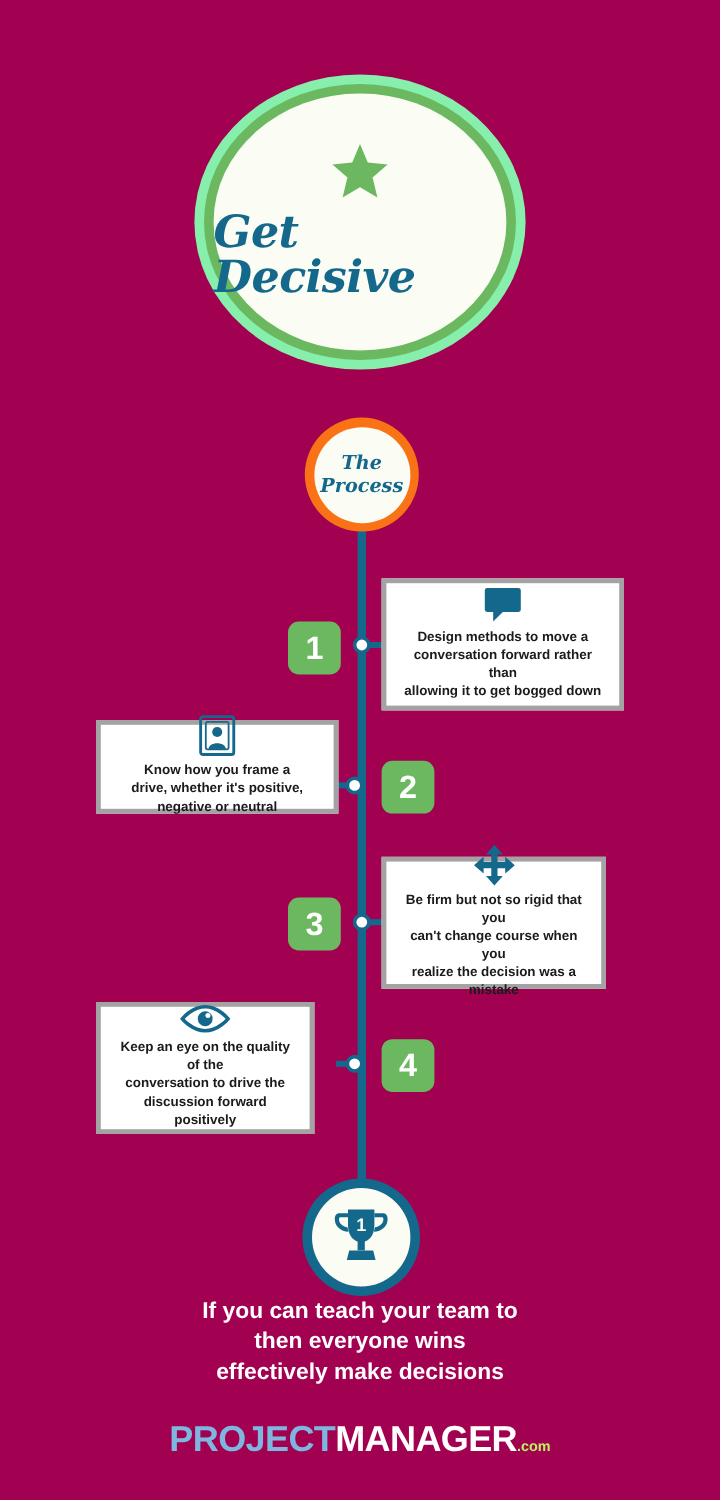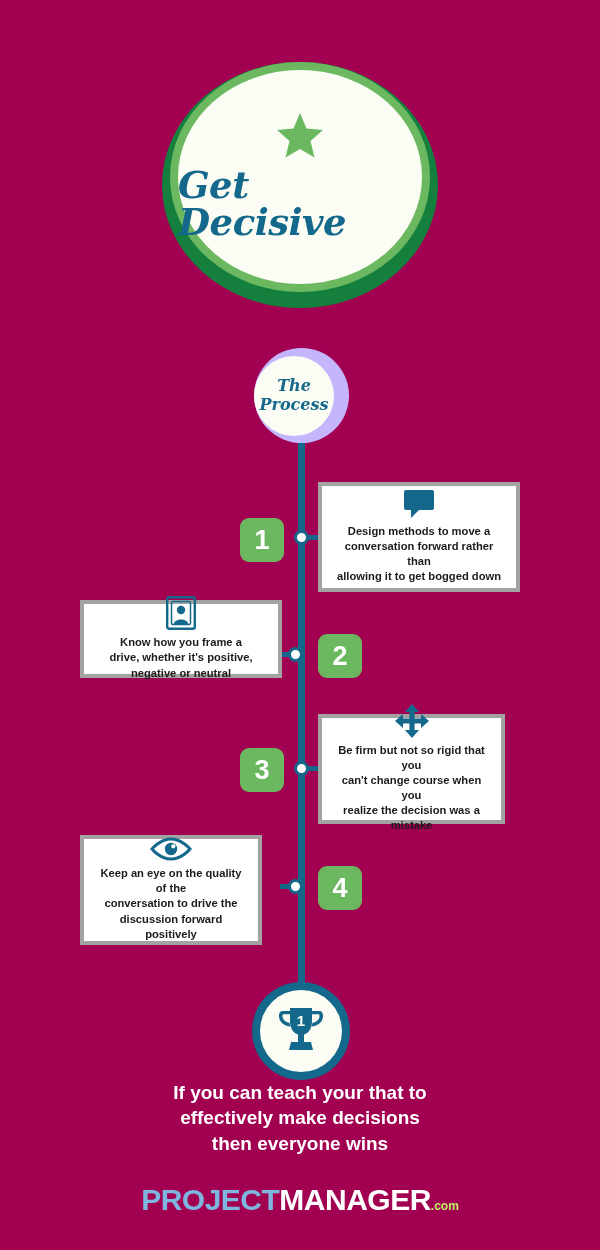--- a/index.html
+++ b/index.html
@@ -15,22 +15,22 @@
   
   .spine{
     position:absolute;left:298px;top:430px;width:7px;height:580px;
     background:#14688c;
   }
 
   
   .hero{
     position:absolute;left:162px;top:62px;width:276px;height:246px;
     border-radius:50%;
-    background:#15803d;
-    display:flex;align-items:flex-start;justify-content:center;
+    background:#86efac;
+    display:flex;align-items:center;justify-content:center;
   }
   .hero-green{
     width:260px;height:230px;border-radius:50%;
     background:#6cb860;
     display:flex;align-items:center;justify-content:center;
   }
   .hero-inner{
     width:244px;height:214px;border-radius:50%;
     background:#fbfdf4;
     display:flex;flex-direction:column;align-items:center;justify-content:center;
@@ -46,22 +46,22 @@
     margin-bottom:7px;
   }
   .hero-sub{
     font-size:17.5px;line-height:1.28;font-weight:bold;
     color:#14688c;text-align:center;
   }
 
   
   .proc{
     position:absolute;left:254px;top:348px;width:95px;height:95px;
-    border-radius:50%;background:#c4b5fd;
-    display:flex;align-items:center;justify-content:flex-start;
+    border-radius:50%;background:#f97316;
+    display:flex;align-items:center;justify-content:center;
   }
   .proc-inner{
     width:80px;height:80px;border-radius:50%;background:#fbfdf4;
     display:flex;align-items:center;justify-content:center;
   }
   .proc-text{
     font-family:"DejaVu Serif", serif;
     font-style:italic;font-weight:bold;
     font-size:16px;line-height:1.15;
     color:#14688c;text-align:center;
@@ -255,22 +255,22 @@
                    C45.5 11.7 45 11.3 44 11.3 L38 11.3 Z" fill="#14688c"></path>
           <rect x="24" y="31" width="6" height="8" fill="#14688c"></rect>
           <path d="M17 39 L37 39 L39 47 L15 47 Z" fill="#14688c"></path>
           <text x="27" y="23" font-family="Liberation Sans, sans-serif" font-size="15" font-weight="bold" fill="#fbfdf4" text-anchor="middle">1</text>
         </svg>
       </span>
     </div>
   </div>
 
   <div class="closing">
-    <div>If you can teach your that to</div>
+    <div>If you can teach your team to</div>
+    <div>then everyone wins</div>
     <div>effectively make decisions</div>
-    <div>then everyone wins</div>
   </div>
 
   <div class="footer">
     <span class="f-project">PROJECT</span><span class="f-manager">MANAGER</span><span class="f-com">.com</span>
   </div>
 
 </div>
 
 </body></html>

